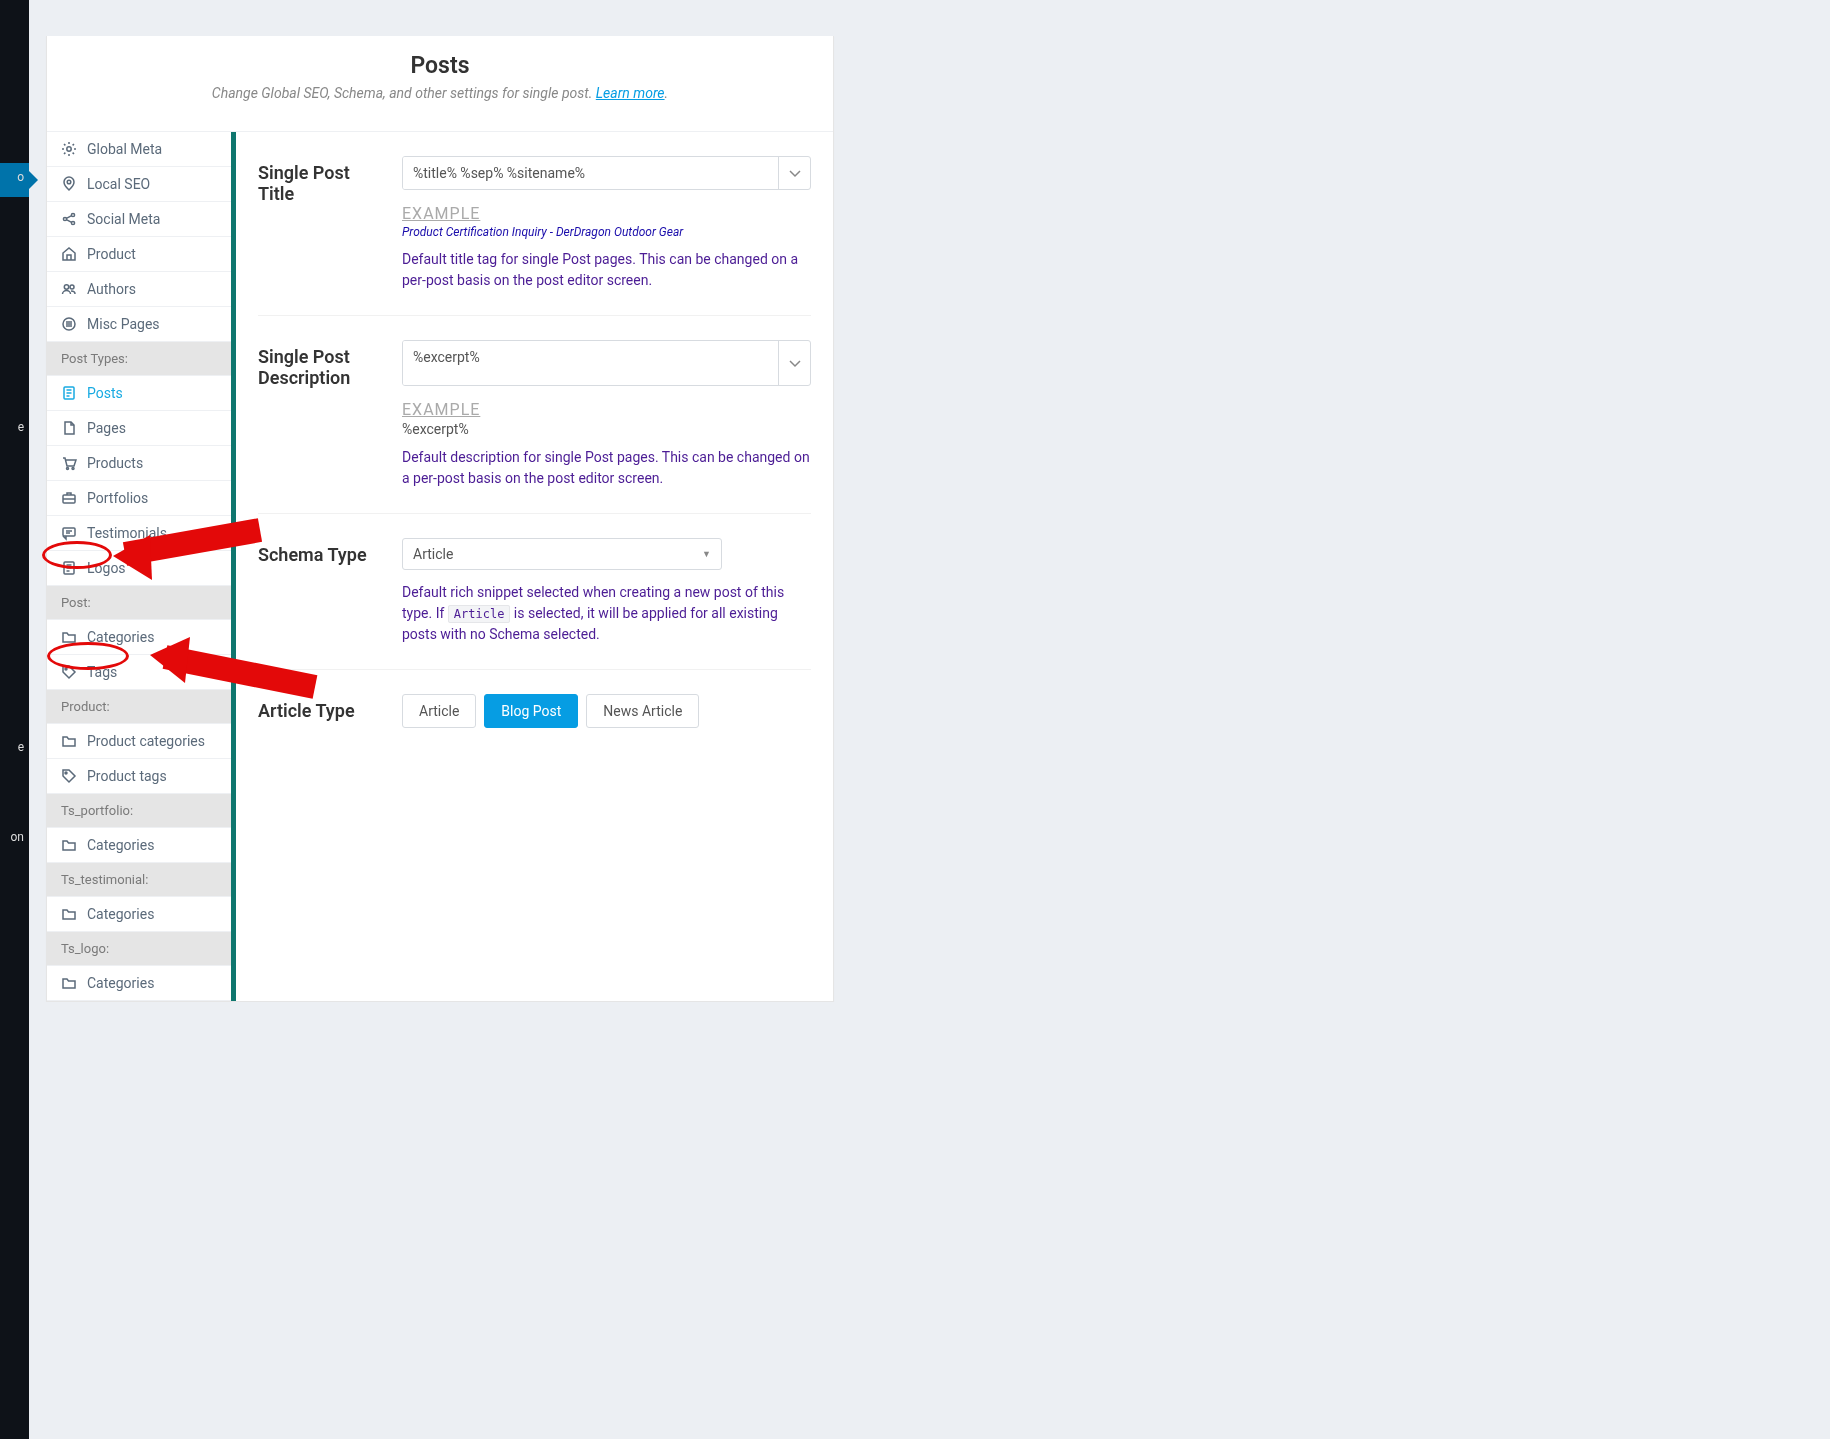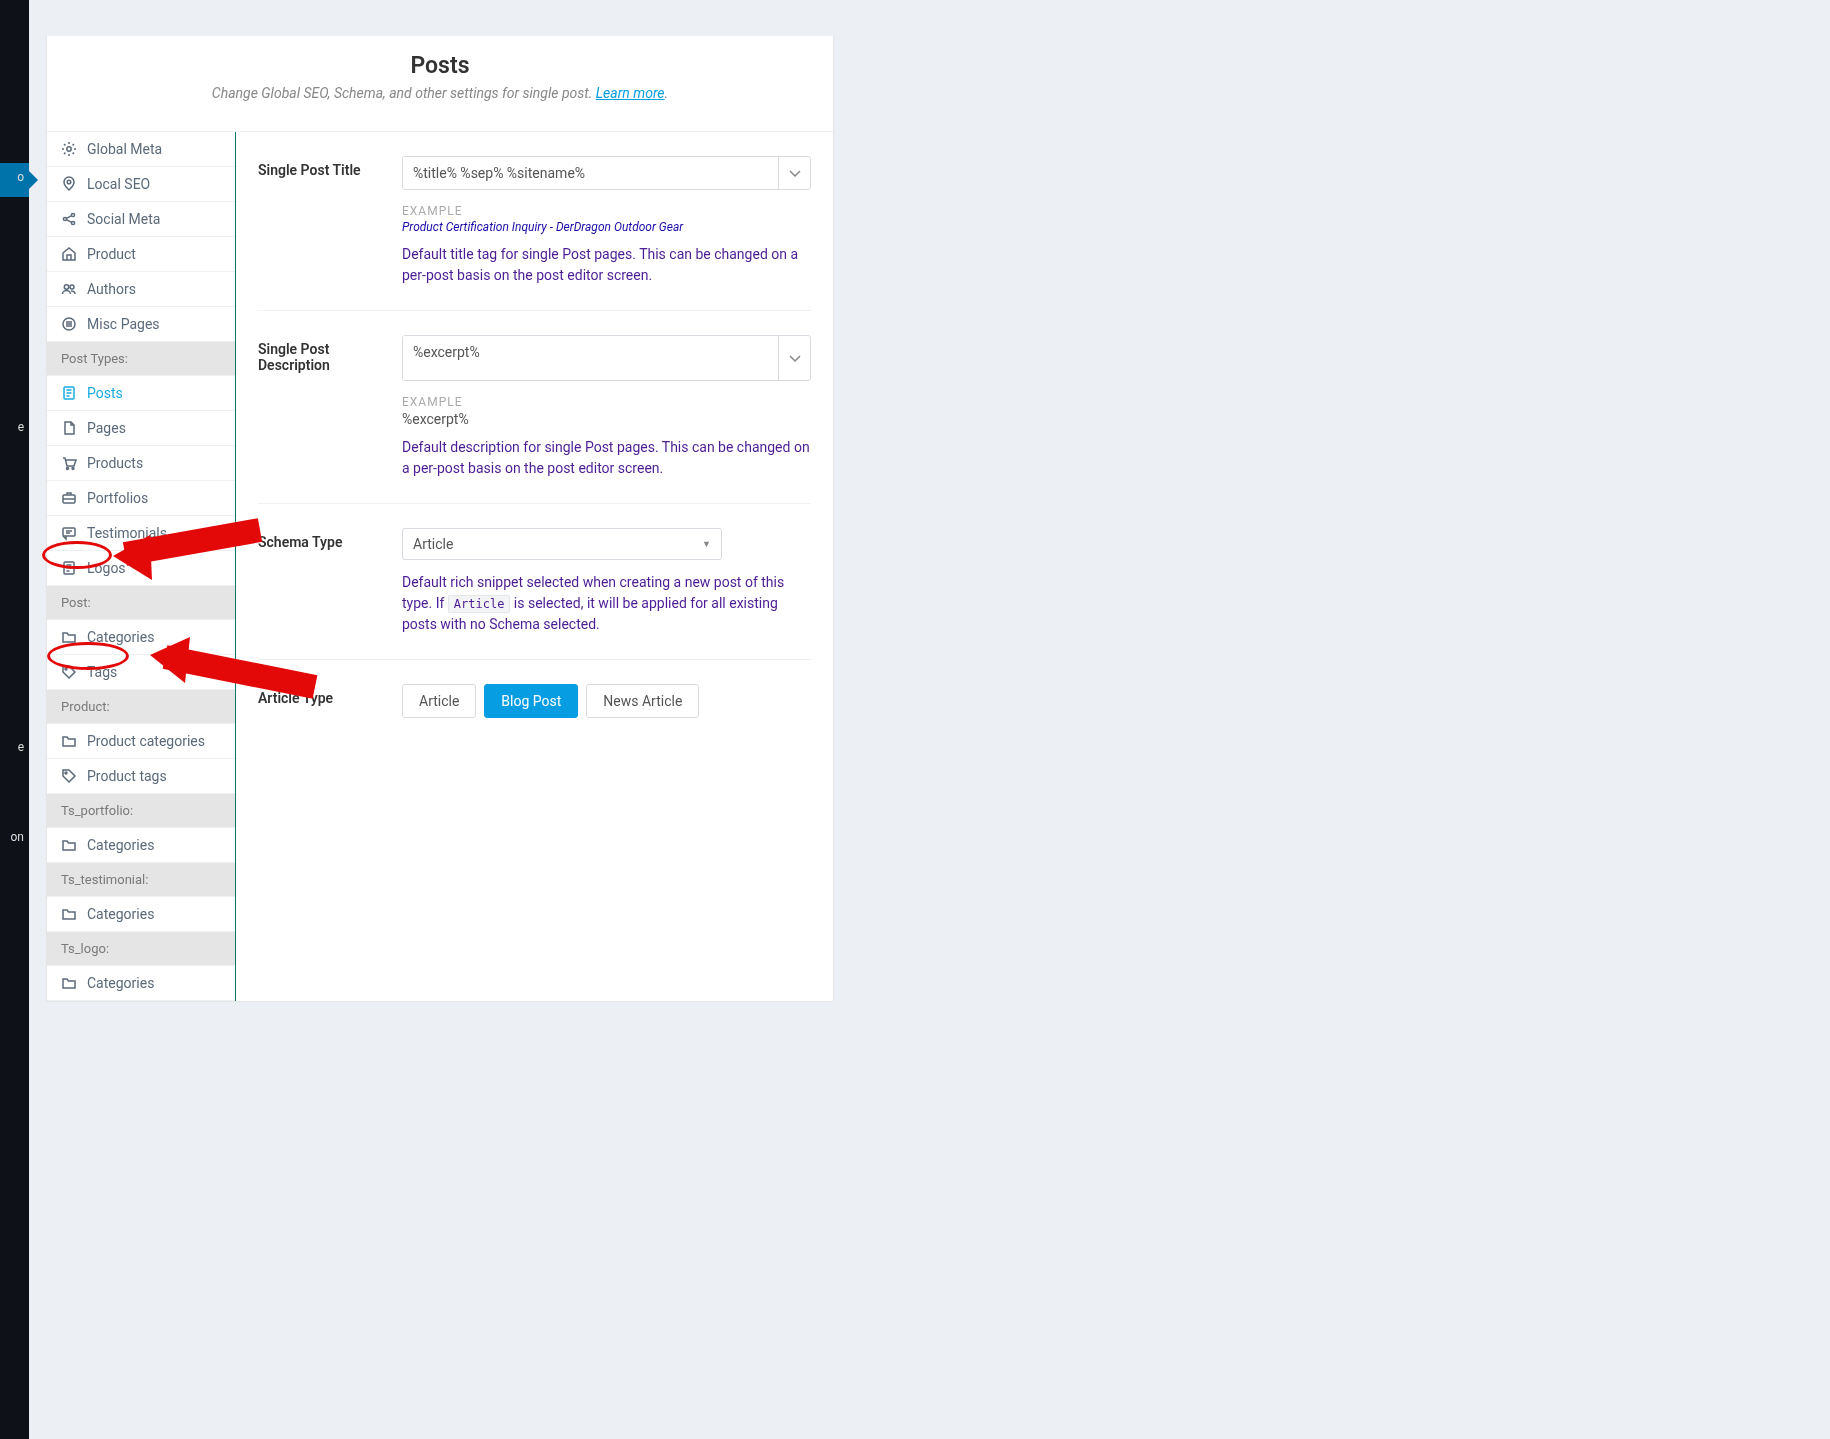--- a/index.html
+++ b/index.html
@@ -48,21 +48,21 @@
   border-bottom: 1px solid #eef0f3;
 }
 .header h1 { font-size: 23px; font-weight: 600; color: #333; margin-bottom: 6px; }
 .header p { font-size: 14px; color: #888; font-style: italic; }
 .header a { color: #069de3; text-decoration: underline; }
 
 .body { display: flex; }
 
 .sidebar {
   width: 189px; flex: none;
-  border-right: 1px solid #0f766e;
+  border-right: 5px solid #0f766e;
   background: #fafafa;
 }
 .sidebar .item {
   display: flex; align-items: center; gap: 10px;
   padding: 9px 14px;
   border-bottom: 1px solid #eef0f3;
   font-size: 14px; color: #5b6a7a;
   cursor: pointer;
   background: #fff;
 }
@@ -86,42 +86,43 @@
 .row {
   display: flex;
   gap: 24px;
   padding-bottom: 24px;
   margin-bottom: 24px;
   border-bottom: 1px solid #f1f1f1;
 }
 .row:last-child { border-bottom: none; margin-bottom: 0; }
 .row .label {
   width: 120px; flex: none;
-  font-size: 14px; font-weight: 600; color: #333;
+  font-size: 18px; font-weight: 600; color: #333;
   padding-top: 6px;
 }
 .row .field { flex: 1; }
 .input-wrap {
   display: flex;
   border: 1px solid #d7dbe0;
   border-radius: 3px;
   overflow: hidden;
 }
 .input-wrap input, .input-wrap textarea {
   flex: 1; border: none; outline: none;
   padding: 8px 10px; font-size: 14px; color: #555; font-family: inherit;
 }
 .input-wrap textarea { resize: none; height: 30px; }
 .input-wrap .drop {
   width: 32px; display: flex; align-items: center; justify-content: center;
   border-left: 1px solid #d7dbe0; cursor: pointer; color: #888;
 }
 .example-label {
-  font-size: 12px; color: #aaa; letter-spacing: 1px;
+  font-size: 16px; color: #aaa; letter-spacing: 1px;
   margin: 14px 0 2px;
+  text-decoration: underline;
 }
 .example-link { font-size: 12px; color: #1a0dab; margin-bottom: 10px; font-style: italic; }
 .example-text { font-size: 14px; color: #555; margin-bottom: 10px; }
 .help { font-size: 14px; color: #4c1d95; line-height: 1.5; }
 .help code {
   background: #f3f4f6; border: 1px solid #e5e6e9;
   padding: 1px 5px; border-radius: 2px; font-size: 12px;
 }
 
 .select-wrap {

